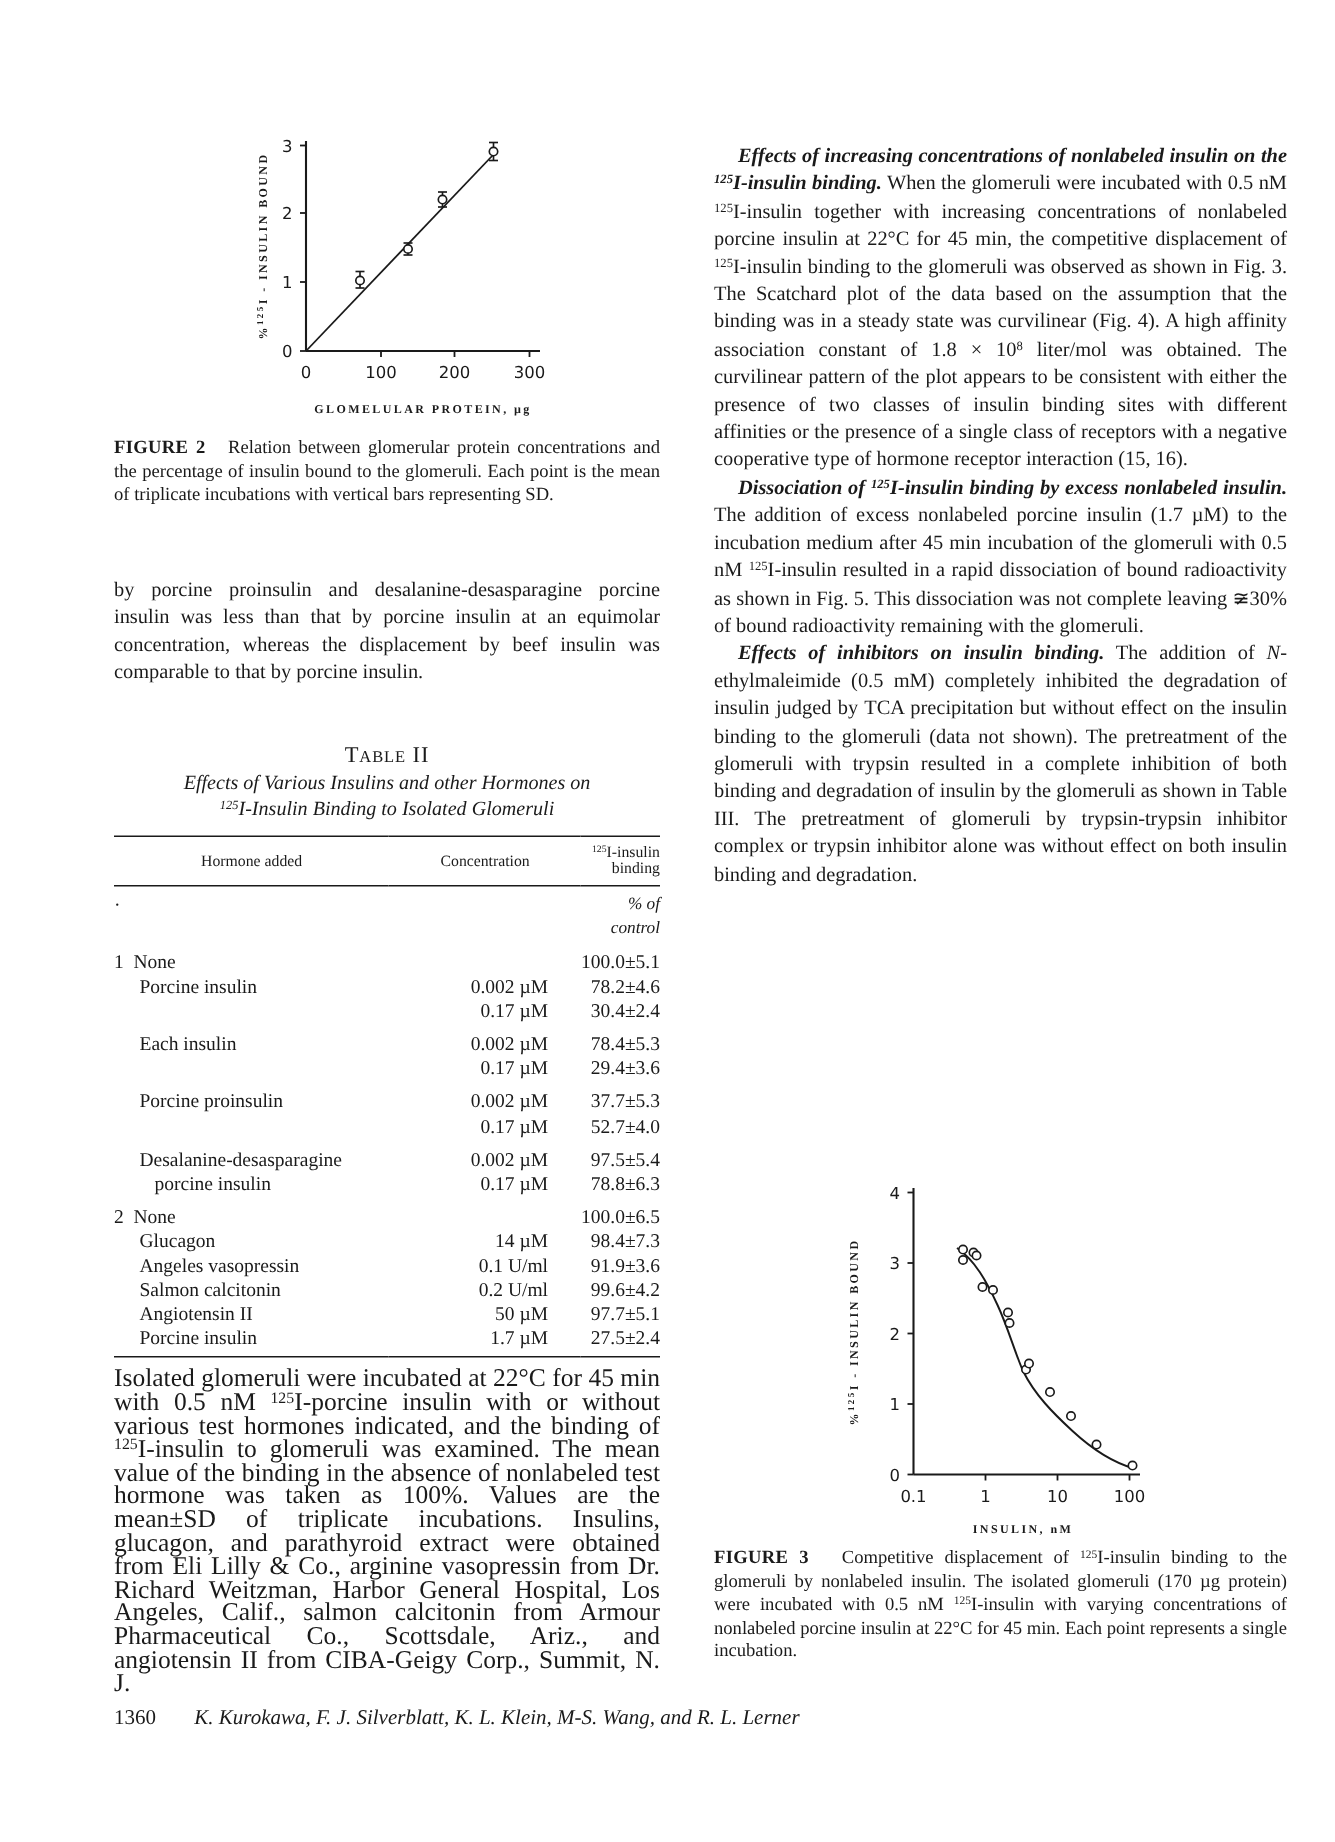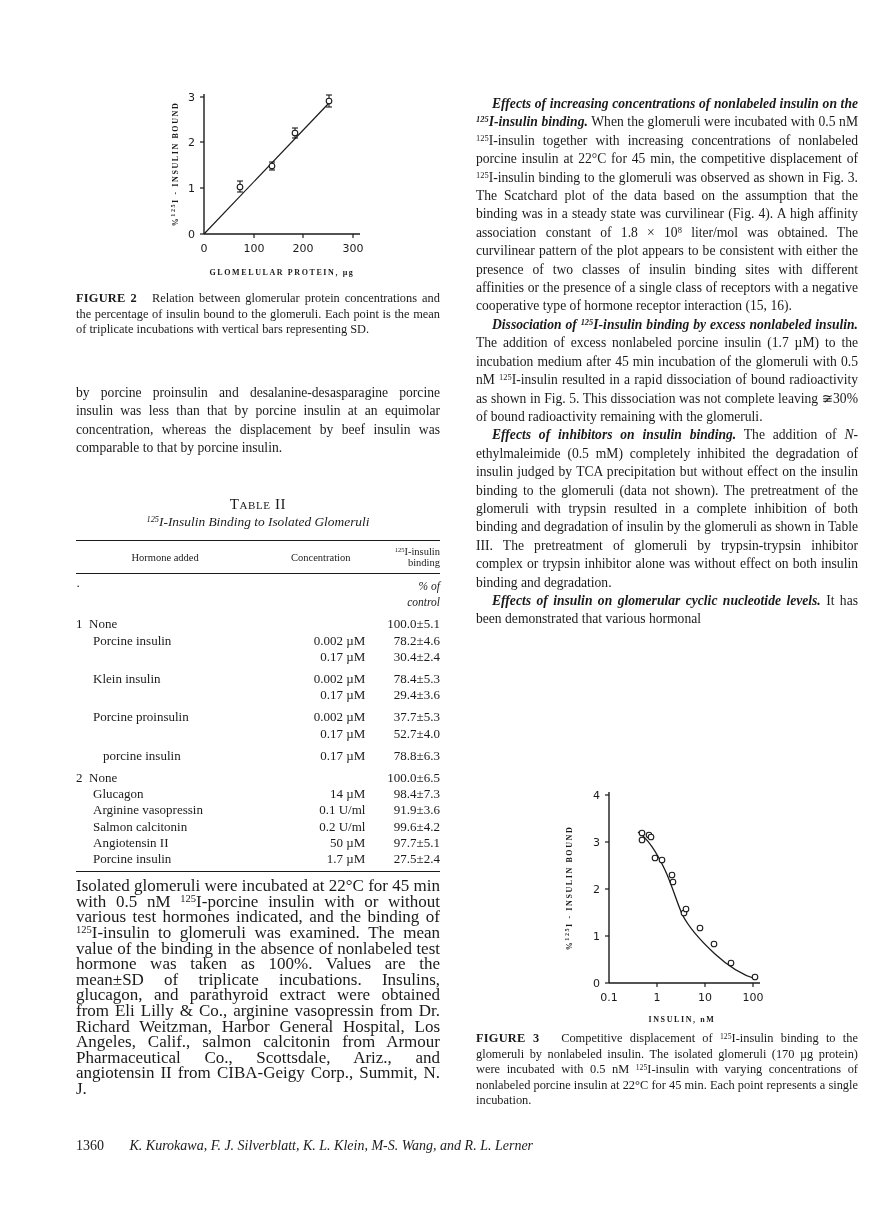--- a/index.html
+++ b/index.html
@@ -89,20 +89,21 @@
   <span>Relation between glomerular protein concentrations and the percentage of insulin bound to the glomeruli. Each point is the mean of triplicate incubations with vertical bars representing SD.</span>
 </div>
 
 <div class="abs col-text" style="left:76px; top:384px; width:364px;">
   <p class="para noindent">by porcine proinsulin and desalanine-desasparagine porcine insulin was less than that by porcine insulin at an equimolar concentration, whereas the displacement by beef insulin was comparable to that by porcine insulin.</p>
 </div>
 
 <div class="abs" style="left:76px; top:496px; width:364px;">
   <div class="tbl-title">Table II</div>
   <div class="tbl-sub">
+    <div>Effects of Various Insulins and other Hormones on</div>
     <div><sup>125</sup><span>I-Insulin Binding to Isolated Glomeruli</span></div>
   </div>
   <table class="t2" style="margin-top:10px;">
     <thead>
       <tr>
         <th class="c-h" style="text-align:center;">Hormone added</th>
         <th style="text-align:center; width:110px;">Concentration</th>
         <th style="text-align:right;"><sup>125</sup><span>I-insulin binding</span></th>
       </tr>
     </thead>
@@ -128,21 +129,21 @@
         </tr>
       <tr>
           <td style="padding-left:17px;"></td>
           <td class="c-c">0.17 µM</td>
           <td class="c-b">30.4±2.4</td>
         </tr>
       <tr class="gap">
           <td colspan="3"></td>
         </tr>
       <tr>
-          <td style="padding-left:17px;">Klein insulin</td>
+          <td style="padding-left:17px;">Each insulin</td>
           <td class="c-c">0.002 µM</td>
           <td class="c-b">78.4±5.3</td>
         </tr>
       <tr>
           <td style="padding-left:17px;"></td>
           <td class="c-c">0.17 µM</td>
           <td class="c-b">29.4±3.6</td>
         </tr>
       <tr class="gap">
           <td colspan="3"></td>
@@ -152,20 +153,25 @@
           <td class="c-c">0.002 µM</td>
           <td class="c-b">37.7±5.3</td>
         </tr>
       <tr>
           <td style="padding-left:17px;"></td>
           <td class="c-c">0.17 µM</td>
           <td class="c-b">52.7±4.0</td>
         </tr>
       <tr class="gap">
           <td colspan="3"></td>
+        </tr>
+      <tr>
+          <td style="padding-left:17px; white-space:nowrap;">Desalanine-desasparagine</td>
+          <td class="c-c">0.002 µM</td>
+          <td class="c-b">97.5±5.4</td>
         </tr>
       <tr>
           <td style="padding-left:27px;">porcine insulin</td>
           <td class="c-c">0.17 µM</td>
           <td class="c-b">78.8±6.3</td>
         </tr>
       <tr class="gap">
           <td colspan="3"></td>
         </tr>
 
@@ -173,21 +179,21 @@
           <td><span>2</span>&nbsp;&nbsp;<span>None</span></td>
           <td class="c-c"></td>
           <td class="c-b">100.0±6.5</td>
         </tr>
       <tr>
           <td style="padding-left:17px;margin-top:36px;">Glucagon</td>
           <td class="c-c">14 µM</td>
           <td class="c-b">98.4±7.3</td>
         </tr>
       <tr>
-          <td style="padding-left:17px;">Arginine vasopressin</td>
+          <td style="padding-left:17px;">Angeles vasopressin</td>
           <td class="c-c">0.1 U/ml</td>
           <td class="c-b">91.9±3.6</td>
         </tr>
       <tr>
           <td style="padding-left:17px;">Salmon calcitonin</td>
           <td class="c-c">0.2 U/ml</td>
           <td class="c-b">99.6±4.2</td>
         </tr>
       <tr>
           <td style="padding-left:17px;">Angiotensin II</td>
@@ -211,23 +217,20 @@
 
 <div class="abs col-text" style="left:476px; top:84px; width:382px;margin-top:11px;">
   <p class="para">
     <span class="bi"><span>Effects of increasing concentrations of nonlabeled insulin on the </span><sup>125</sup><span>I-insulin binding.</span></span><span> When the glomeruli were incubated with 0.5 nM </span><sup>125</sup><span>I-insulin together with increasing concentrations of nonlabeled porcine insulin at 22°C for 45 min, the competitive displacement of </span><sup>125</sup><span>I-insulin binding to the glomeruli was observed as shown in Fig. 3. The Scatchard plot of the data based on the assumption that the binding was in a steady state was curvilinear (Fig. 4). A high affinity association constant of 1.8 × 10</span><sup>8</sup><span> liter/mol was obtained. The curvilinear pattern of the plot appears to be consistent with either the presence of two classes of insulin binding sites with different affinities or the presence of a single class of receptors with a negative cooperative type of hormone receptor interaction (15, 16).</span>
   </p>
   <p class="para">
     <span class="bi"><span>Dissociation of </span><sup>125</sup><span>I-insulin binding by excess nonlabeled insulin.</span></span><span> The addition of excess nonlabeled porcine insulin (1.7 µM) to the incubation medium after 45 min incubation of the glomeruli with 0.5 nM </span><sup>125</sup><span>I-insulin resulted in a rapid dissociation of bound radioactivity as shown in Fig. 5. This dissociation was not complete leaving ≆30% of bound radioactivity remaining with the glomeruli.</span>
   </p>
   <p class="para">
     <span class="bi">Effects of inhibitors on insulin binding.</span><span> The addition of </span><span class="it">N</span><span>-ethylmaleimide (0.5 mM) completely inhibited the degradation of insulin judged by TCA precipitation but without effect on the insulin binding to the glomeruli (data not shown). The pretreatment of the glomeruli with trypsin resulted in a complete inhibition of both binding and degradation of insulin by the glomeruli as shown in Table III. The pretreatment of glomeruli by trypsin-trypsin inhibitor complex or trypsin inhibitor alone was without effect on both insulin binding and degradation.</span>
-  </p>
-  <p class="para">
-    <span class="bi">Effects of insulin on glomerular cyclic nucleotide levels.</span><span> It has been demonstrated that various hormonal</span>
   </p>
 </div>
 
 <div class="abs" style="left:550px; top:770px; width:230px; height:260px;">
   
   <svg width="230" height="260" viewBox="0 0 230 260">
     <line x1="59" y1="22" x2="59" y2="213" stroke="#1a1a1a" stroke-width="1.4"></line>
     <line x1="59" y1="213" x2="210" y2="213" stroke="#1a1a1a" stroke-width="1.4"></line>
 
     <line x1="55" y1="213" x2="59" y2="213" stroke="#1a1a1a" stroke-width="1.2"></line>

